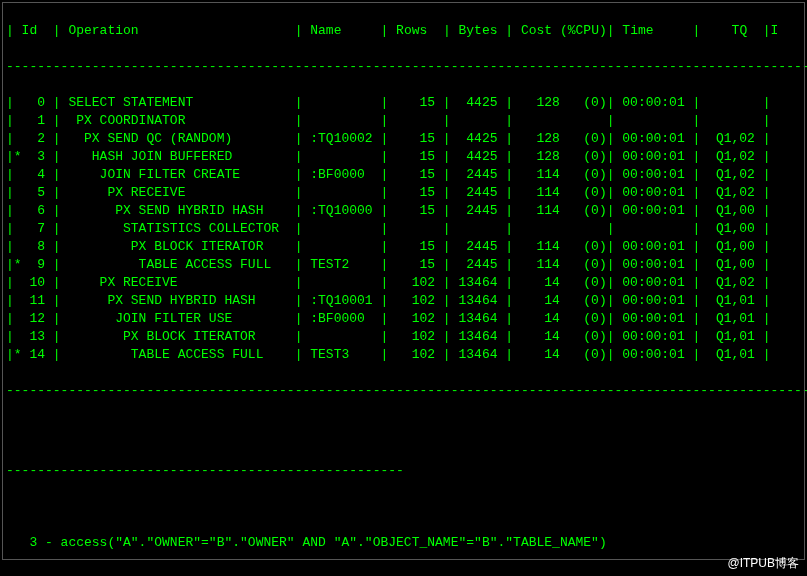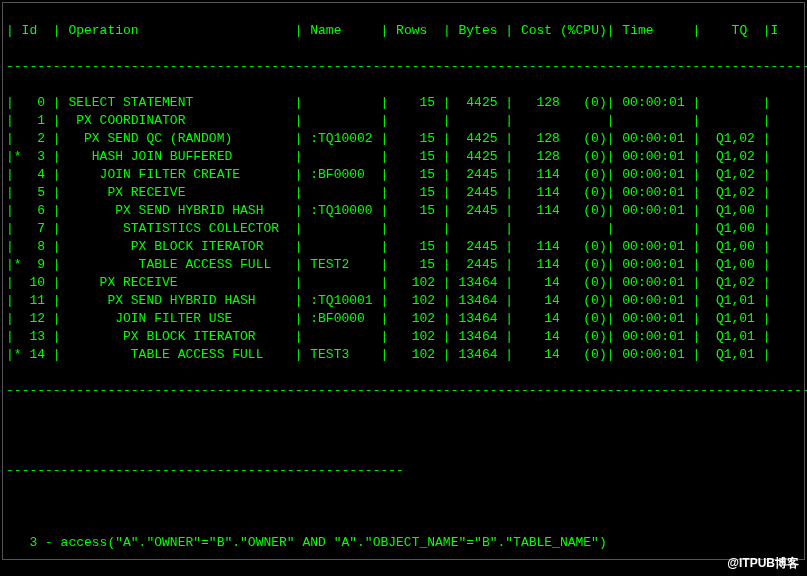--- a/index.html
+++ b/index.html
@@ -29,21 +29,21 @@
   .sect {
     margin-top: 8px;
   }
   .watermark {
     position: absolute;
     right: 8px;
     bottom: 4px;
     color: #ffffff;
     font-family: Arial, sans-serif;
     font-size: 12px;
-    font-weight: bold;
+    font-weight: normal;
   }
   .outer-border {
     position: absolute;
     left: 2px;
     top: 2px;
     right: 2px;
     bottom: 16px;
     border: 1px solid #555;
     pointer-events: none;
   }

